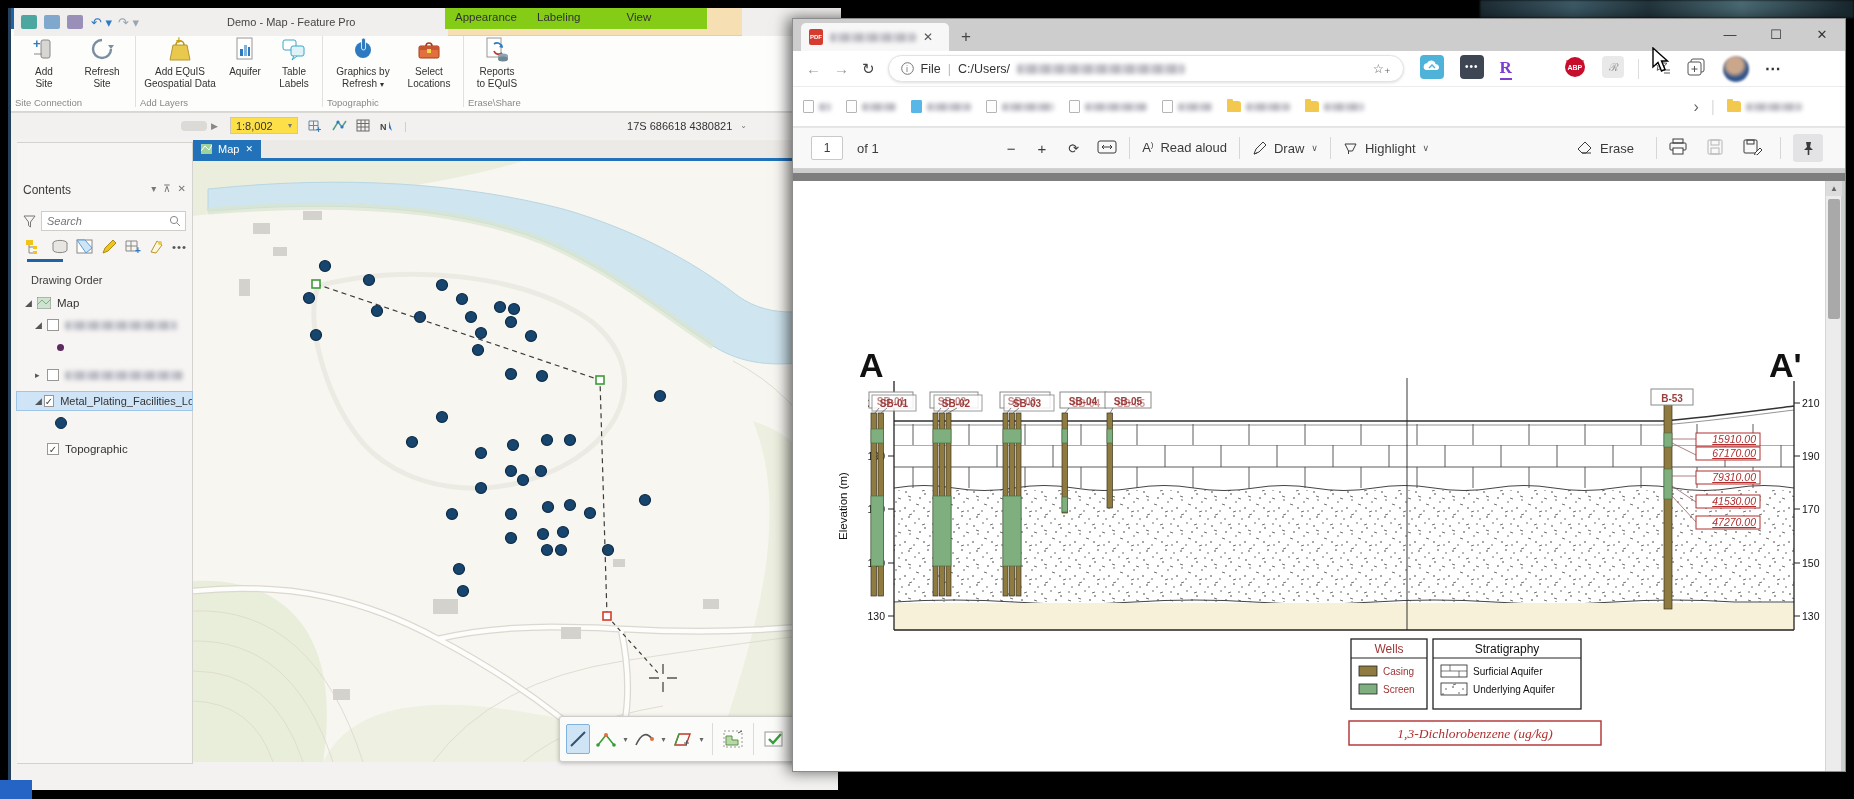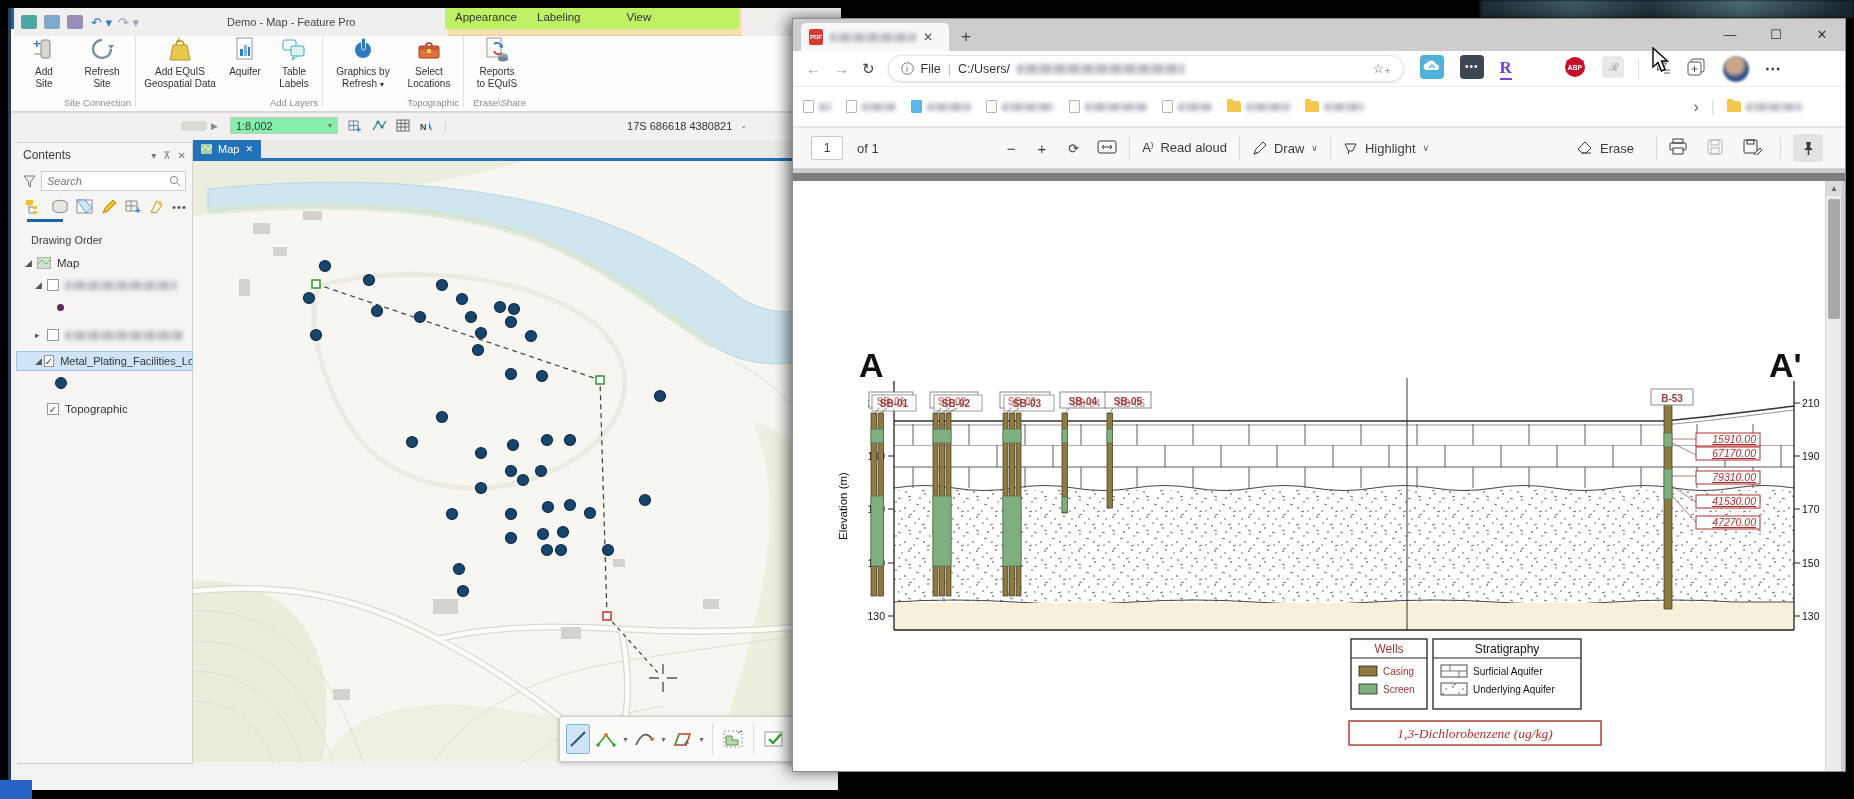--- a/index.html
+++ b/index.html
@@ -22,34 +22,34 @@
   .qat-ico { width:16px; height:14px; margin-left:7px; border-radius:2px; }
   .undo { color:#2f7ac5; font-size:13px; margin-left:8px; }
   .redo { color:#9aa7b2; font-size:13px; margin-left:6px; }
   #ag-title { font-size:11px; color:#444; margin-left:88px; }
   #ctx-header { left:437px; top:0; width:294px; height:28px; background:#f6dfb2; border-bottom:1px solid #eccf97;
     display:flex; align-items:center; justify-content:center; font-size:11px; color:#6b5526; }
   #ag-tabs { left:3px; top:28px; width:827px; height:21px; display:flex; align-items:stretch; background:#f0efee; font-size:11.5px; color:#333; }
   .ag-tab { padding:3px 10px 0; cursor:default; }
   .ag-tab.project { background:#1e64a5; color:#fff; padding:3px 14px 0; }
   .ag-tab.selected { background:#fff; color:#1e64a5; border:1px solid #c9c7c4; border-bottom:none; }
-  #ctx-tabs { position:absolute; left:434px; top:0; width:294px; height:21px; background:#bef264; display:flex; }
+  #ctx-tabs { position:absolute; left:434px; top:0; width:262px; height:21px; background:#84cc16; display:flex; }
   #ag-ribbon { left:3px; top:49px; width:827px; height:83px; background:#fdfdfc; border-bottom:1px solid #d8d6d3; display:flex; }
   .rib-group { display:flex; flex-direction:column; padding:2px 4px 0; }
   .rib-btn-row { display:flex; flex:1; align-items:flex-start; }
   .rib-btn { width:58px; display:flex; flex-direction:column; align-items:center; padding-top:3px; }
   .rib-btn.wide { width:80px; }
   .rib-ic { height:30px; display:flex; align-items:center; justify-content:center; }
   .rib-label { font-size:10px; color:#333; text-align:center; white-space:pre-line; line-height:1.15; margin-top:2px; }
-  .rib-group-label { font-size:9.5px; color:#8a8986; text-align:right; padding:2px 0 3px; }
+  .rib-group-label { font-size:9.5px; color:#8a8986; text-align:left; padding:2px 0 3px; }
   .ribsep { width:1px; background:#e2e0dd; margin:4px 0; }
 
   
   #contents { left:6px; top:134px; width:176px; height:622px; background:#f6f5f3; border:1px solid #d4d2cf; border-left:none; font-size:11.5px; color:#333; }
-  #contents-header { display:flex; align-items:center; height:24px; padding:0 6px; }
+  #contents-header { display:flex; height:24px; padding:0 6px;margin-top:40px; }
   #contents-header .t { font-size:12px; color:#3c3c3c; flex:1; }
   .panel-glyph { color:#777; font-size:10px; margin-left:7px; }
   #search-row { display:flex; align-items:center; margin:4px 6px; }
   #search-box { flex:1; height:20px; border:1px solid #cfcdc9; background:#fff; display:flex; align-items:center; padding:0 5px; margin-left:5px; }
   #search-box input { border:none; outline:none; width:100%; font-style:italic; font-size:11px; color:#777; font-family:"Liberation Sans",sans-serif; background:transparent; }
   #ct-icons { display:flex; align-items:center; margin:6px 8px 0; height:20px; }
   .ct-ic { width:19px; height:16px; margin-right:7px; display:flex; align-items:flex-end; }
   #ct-underline { margin:2px 0 0 10px; width:36px; height:3px; background:#1e64a5; }
   #drawing-order { font-size:11px; color:#3c3c3c; margin:12px 0 0 14px; }
   .tree-row { display:flex; align-items:center; height:18px; margin-top:4px; padding-left:8px; }
@@ -68,21 +68,21 @@
   #edit-toolbar { left:548px; top:708px; width:262px; height:46px; background:#fbfbfa; border:1px solid #cfcdc9; border-radius:3px;
     box-shadow:0 1px 4px rgba(0,0,0,.25); display:flex; align-items:center; padding:0 6px; gap:4px; }
   .et-btn { width:30px; height:30px; display:flex; align-items:center; justify-content:center; border-radius:2px; }
   .et-btn.sel { background:#cfe4f5; border:1px solid #7fb2dc; }
   .et-dd { font-size:8px; color:#666; margin:0 1px; }
   .et-sep { width:1px; height:32px; background:#dddbd7; margin:0 4px; }
   #et-gear { position:absolute; right:-9px; bottom:-9px; }
 
   
   #ag-statusbar { left:6px; top:754px; width:824px; height:26px; background:#f2f1ef; border-top:1px solid #dbd9d6; display:flex; align-items:center; font-size:11px; color:#333; }
-  #scalebox { width:108px; height:17px; background:#86efac; border:1px solid #c9c7c4; display:flex; align-items:center; padding:0 5px; }
+  #scalebox { width:68px; height:17px; background:#fde047; border:1px solid #c9c7c4; display:flex; align-items:center; padding:0 5px; }
   #scalebox .v { flex:1; }
   .sb-ic { margin-left:9px; display:flex; }
   #coords { margin-left:auto; margin-right:88px; display:flex; align-items:center; gap:8px; }
 
   
   #browser { left:792px; top:18px; width:1054px; height:754px; background:#cdcdcd; box-shadow:-4px 0 14px rgba(0,0,0,.6); border:1px solid #8b8b8b; }
   #br-titlebar { left:0; top:0; width:100%; height:32px; background:#cdcdcd; }
   #br-tab { position:absolute; left:8px; top:4px; width:148px; height:28px; background:#f7f7f7; border-radius:5px 5px 0 0; display:flex; align-items:center; padding:0 8px; gap:7px; }
   #pdf-favicon { width:14px; height:16px; background:#d63b2f; border-radius:2px; color:#fff; font-size:6px; font-weight:bold; display:flex; align-items:center; justify-content:center; }
   .tab-close, #new-tab { color:#555; font-size:12px; }

